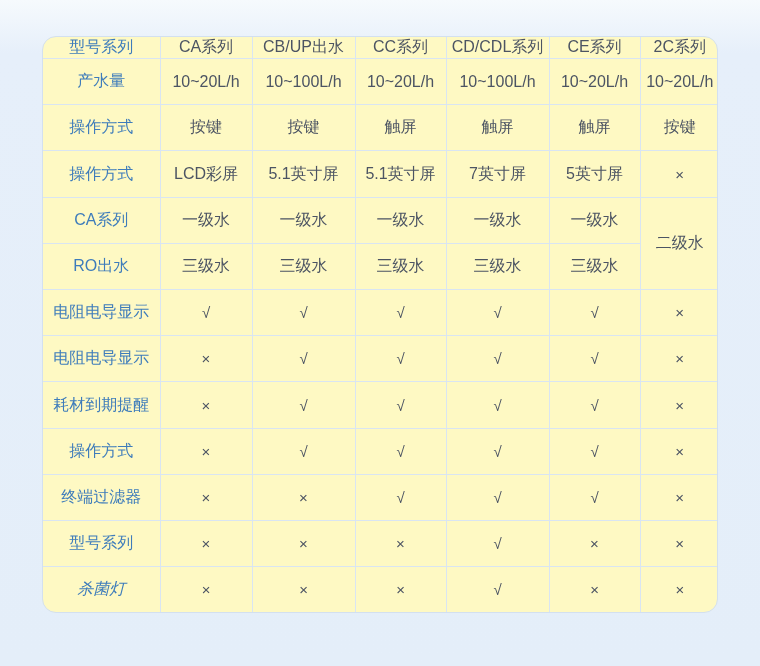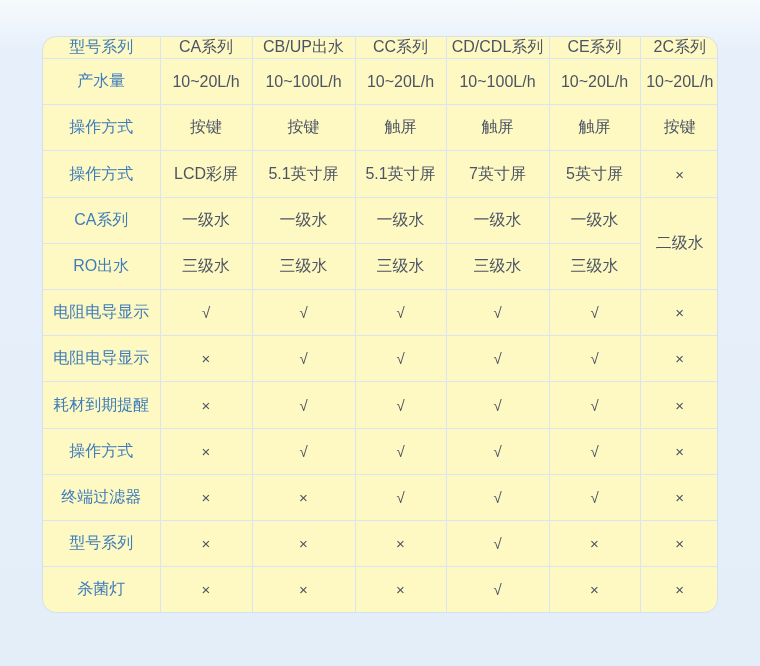--- a/index.html
+++ b/index.html
@@ -39,21 +39,21 @@
     padding: 0;
     font-weight: 400;
     font-size: 16px;
     color: #4c5463;
     overflow: hidden;
     white-space: nowrap;
   }
   
   tr:first-child > th, tr:first-child > td { border-top: none; }
   tr > th:first-child, tr > td:first-child { border-left: none; }
-  tbody tr:last-child > th, tbody tr:last-child > td { border-bottom: none; }
+  tbody tr:last-child > th, tbody tr:last-child > td { border-bottom: none; font-style: italic; }
   tr > th:last-child, tr > td:last-child { border-right: none; }
 
   thead th { color: #4c5463; }
   thead th:first-child,
   tbody th { color: #3e7cbb; }
 
   td.mark { font-size: 15px; color: #4c5463; }
 </style>
 </head>
 <body>

